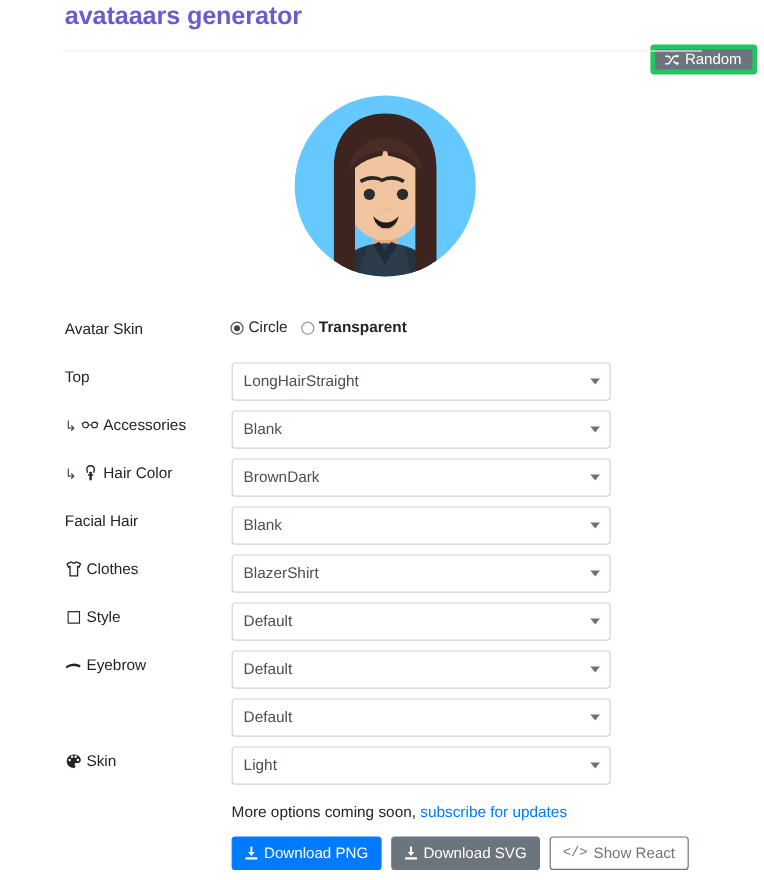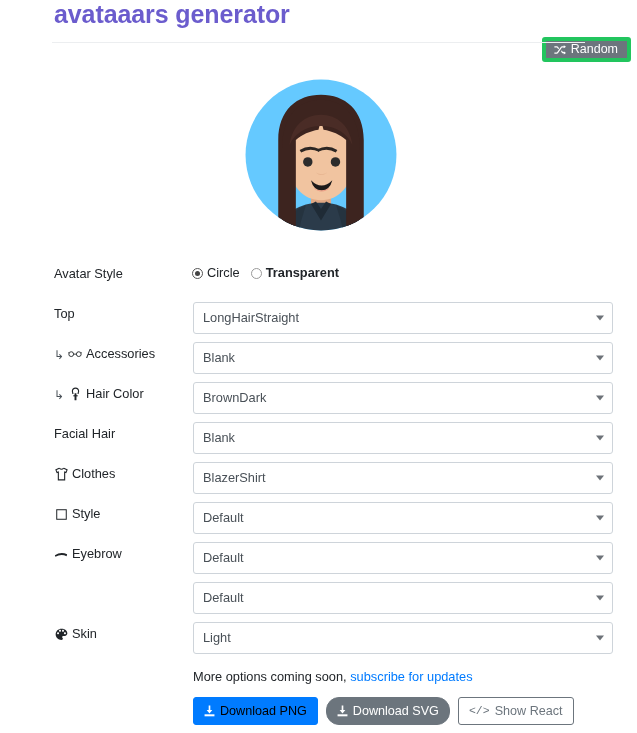--- a/index.html
+++ b/index.html
@@ -19,21 +19,21 @@
 
   
   .header {
     position: absolute;
     left: 0; top: 0;
     width: 637px; height: 42px;
   }
   .app-title {
     position: absolute;
     left: 54px; top: 0px;
-    font-size: 25px;
+    font-size: 21px;
     font-weight: bold;
     color: #6b5ccd;
     letter-spacing: -0.1px;
     line-height: 28px;
     white-space: nowrap;
   }
   .random-btn {
     position: absolute;
     right: 6px; top: 1px;
     height: 25px;
@@ -141,21 +141,21 @@
     left: 2px; top: 2px;
     width: 5px; height: 5px;
     border-radius: 50%;
     background: #444;
   }
 
   
   .select {
     position: absolute;
     left: 193px; top: 0px;
-    width: 420px; height: 32px;
+    width: 316px; height: 32px;
     background: #fff;
     border: 1px solid #ced4da;
     border-radius: 3px;
     font-size: 12.8px;
     color: #495057;
     display: flex;
     align-items: center;
     padding: 0 22px 0 9px;
     cursor: pointer;
     line-height: 30px;
@@ -197,22 +197,22 @@
     border-radius: 3px;
     font-size: 12.6px;
     display: inline-flex;
     align-items: center;
     gap: 5px;
     cursor: pointer;
     border: 1px solid transparent;
     white-space: nowrap;
     line-height: 26px;
   }
-  .btn-primary { background: #007bff; border-color: #007bff; color: #000000; }
-  .btn-secondary { background: #6c757d; border-color: #6c757d; color: #fff; border-radius: 13px; }
+  .btn-primary { background: #007bff; border-color: #007bff; color: #ffffff; }
+  .btn-secondary { background: #6c757d; border-color: #6c757d; color: #fff; }
   .btn-outline { background: #fff; border-color: #6c757d; color: #6c757d; }
   .btn .ico { display: inline-flex; align-items: center; }
   .mono { font-family: "Liberation Mono", monospace; font-size: 11.5px; }
 </style>
 </head>
 <body>
 
 <div class="page">
 
   <div class="header">
@@ -277,21 +277,21 @@
           <path d="M108 172 q12 9 26 0 q-6 6 -13 6 q-7 0 -13 -6 z" fill="#e6756c" opacity="0.55"></path>
         </g>
       </g>
     </svg>
   </div>
 
   <div class="form">
 
     <div class="row">
       <div class="label">
-        <span class="lbl-text">Avatar Style</span>
+        <span class="lbl-text">Avatar Skin</span>
       </div>
       <div class="radio-group">
         <label class="opt">
           <span class="radio checked"></span>
           <span>Circle</span>
         </label>
         <label class="opt">
           <span class="radio"></span>
           <span>Transparent</span>
         </label>

